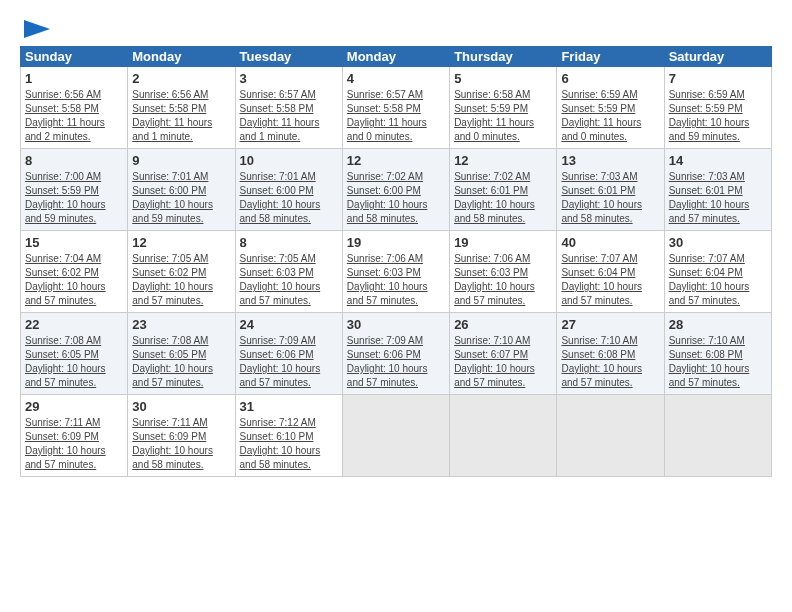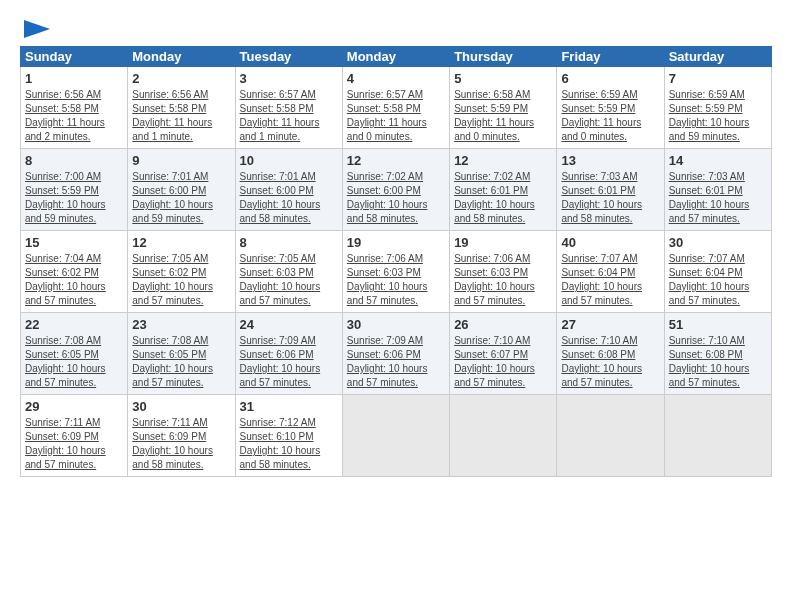--- a/index.html
+++ b/index.html
@@ -239,21 +239,21 @@
         </td>
         <td>
           <span class="day-num">26</span>
           <div class="day-info">Sunrise: 7:10 AM<br>Sunset: 6:07 PM<br>Daylight: 10 hours and 57 minutes.</div>
         </td>
         <td>
           <span class="day-num">27</span>
           <div class="day-info">Sunrise: 7:10 AM<br>Sunset: 6:08 PM<br>Daylight: 10 hours and 57 minutes.</div>
         </td>
         <td>
-          <span class="day-num">51</span>
+          <span class="day-num">28</span>
           <div class="day-info">Sunrise: 7:10 AM<br>Sunset: 6:08 PM<br>Daylight: 10 hours and 57 minutes.</div>
         </td>
       </tr>
       <tr>
         <td>
           <span class="day-num">29</span>
           <div class="day-info">Sunrise: 7:11 AM<br>Sunset: 6:09 PM<br>Daylight: 10 hours and 57 minutes.</div>
         </td>
         <td>
           <span class="day-num">30</span>

